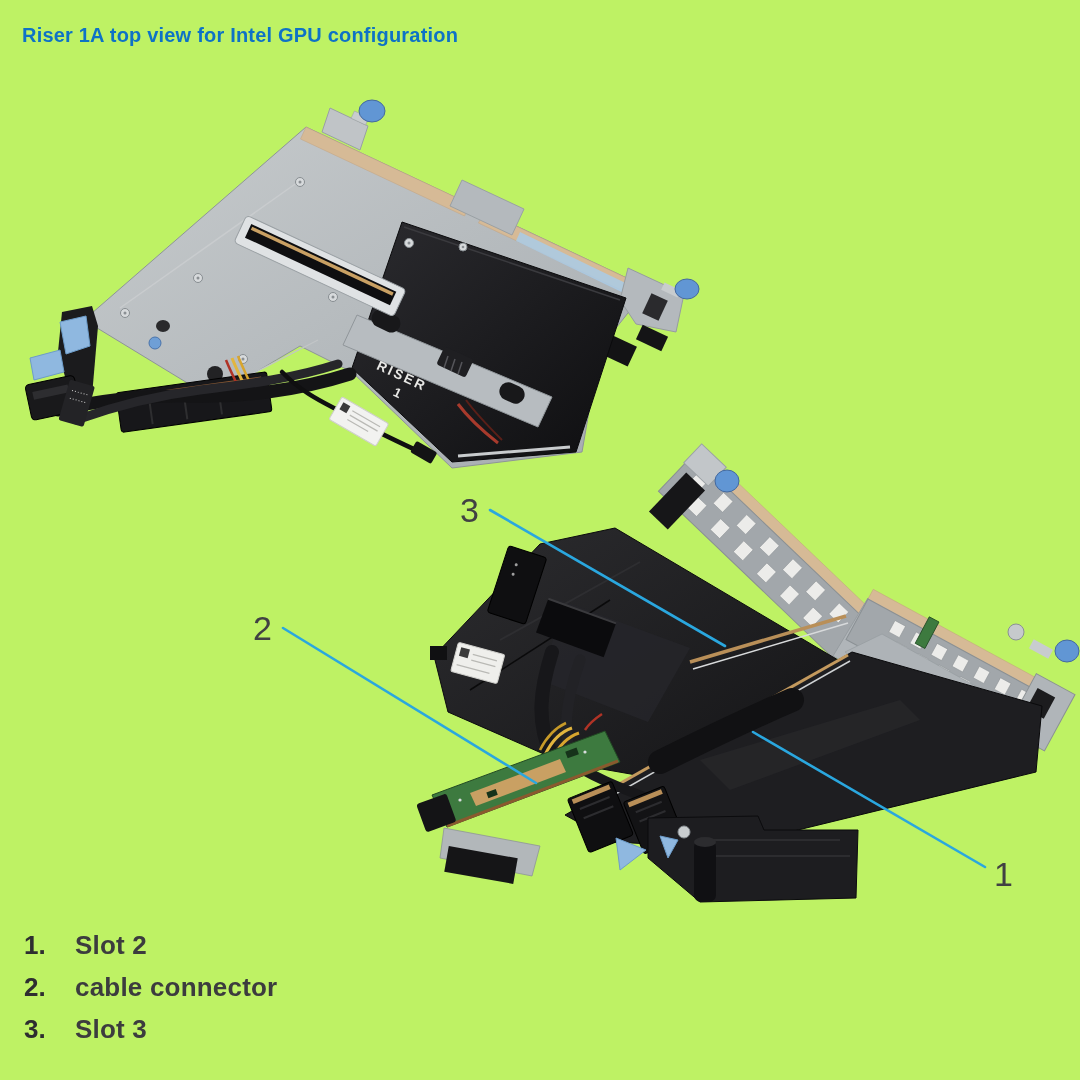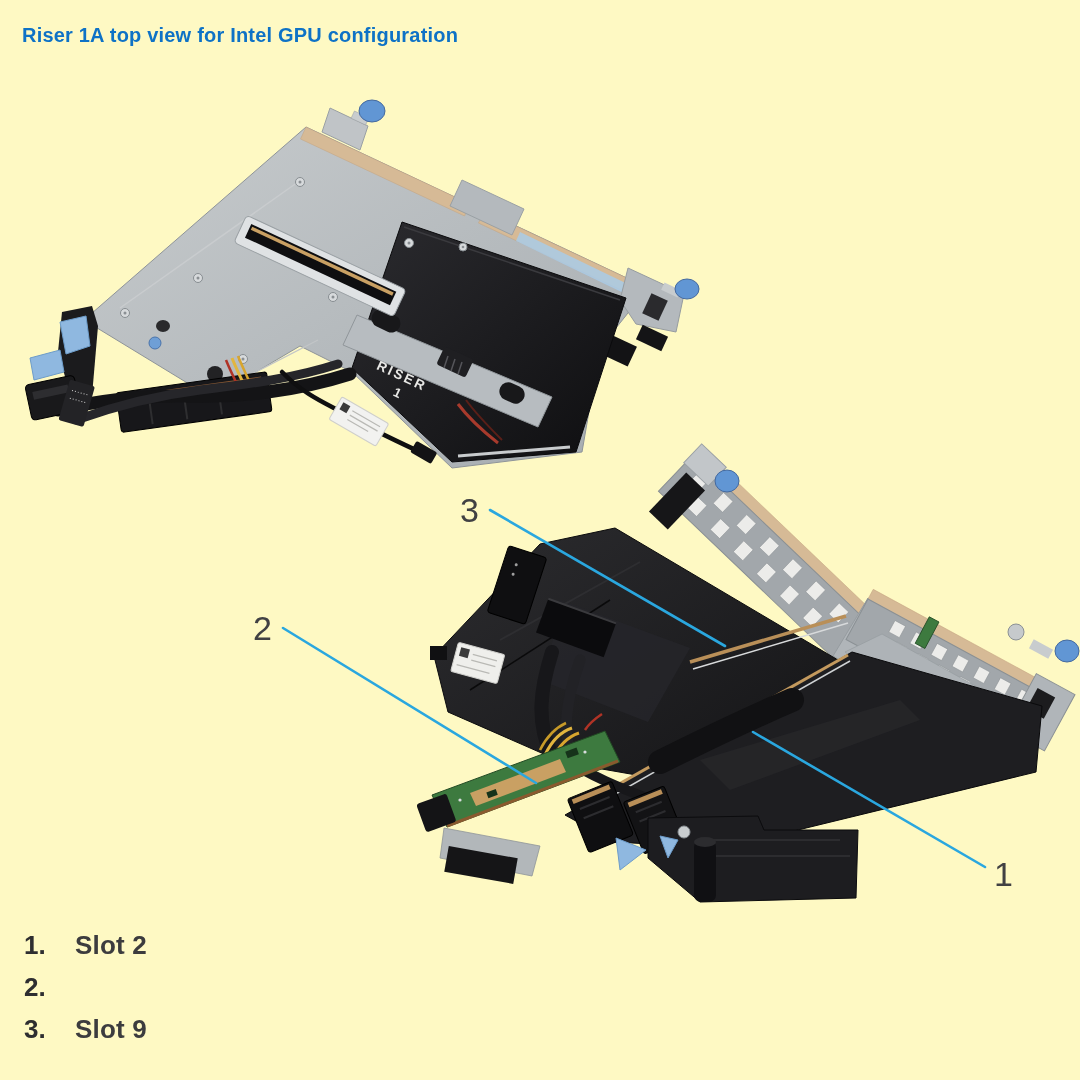--- a/index.html
+++ b/index.html
@@ -3,21 +3,21 @@
 <meta charset="utf-8">
 <style>
   :root{
     --title-blue:#0e72c6;
     --callout-line:#2aa7df;
     --screw-blue:#6196d4;
     --tape-blue:#8fb8e0;
   }
   html,body{margin:0;padding:0;background:#ffffff;}
   .canvas{
-    position:relative;width:1080px;height:1080px;background:#fef9c3;overflow:hidden;
+    position:relative;width:1080px;height:1080px;background:#bef264;overflow:hidden;
     font-family:"Liberation Sans", sans-serif;
   }
   .doc-title{
     position:absolute;left:22px;top:24px;font-size:20px;font-weight:700;
     color:var(--title-blue);letter-spacing:.2px;
   }
   .figure-svg{position:absolute;left:0;top:0;}
   .legend{position:absolute;left:24px;top:930px;}
   .legend-item{display:flex;align-items:baseline;height:42px;}
   .legend-num{width:51px;font-size:26px;font-weight:700;color:#2e2e30;}
@@ -321,20 +321,21 @@
     </g>
   </svg>
 
   <div class="legend">
     <div class="legend-item">
       <span class="legend-num">1.</span>
       <span class="legend-label">Slot 2</span>
     </div>
     <div class="legend-item">
       <span class="legend-num">2.</span>
+      <span class="legend-label">cable connector</span>
     </div>
     <div class="legend-item">
       <span class="legend-num">3.</span>
-      <span class="legend-label">Slot 9</span>
+      <span class="legend-label">Slot 3</span>
     </div>
   </div>
 
 </div>
 
 </body></html>

